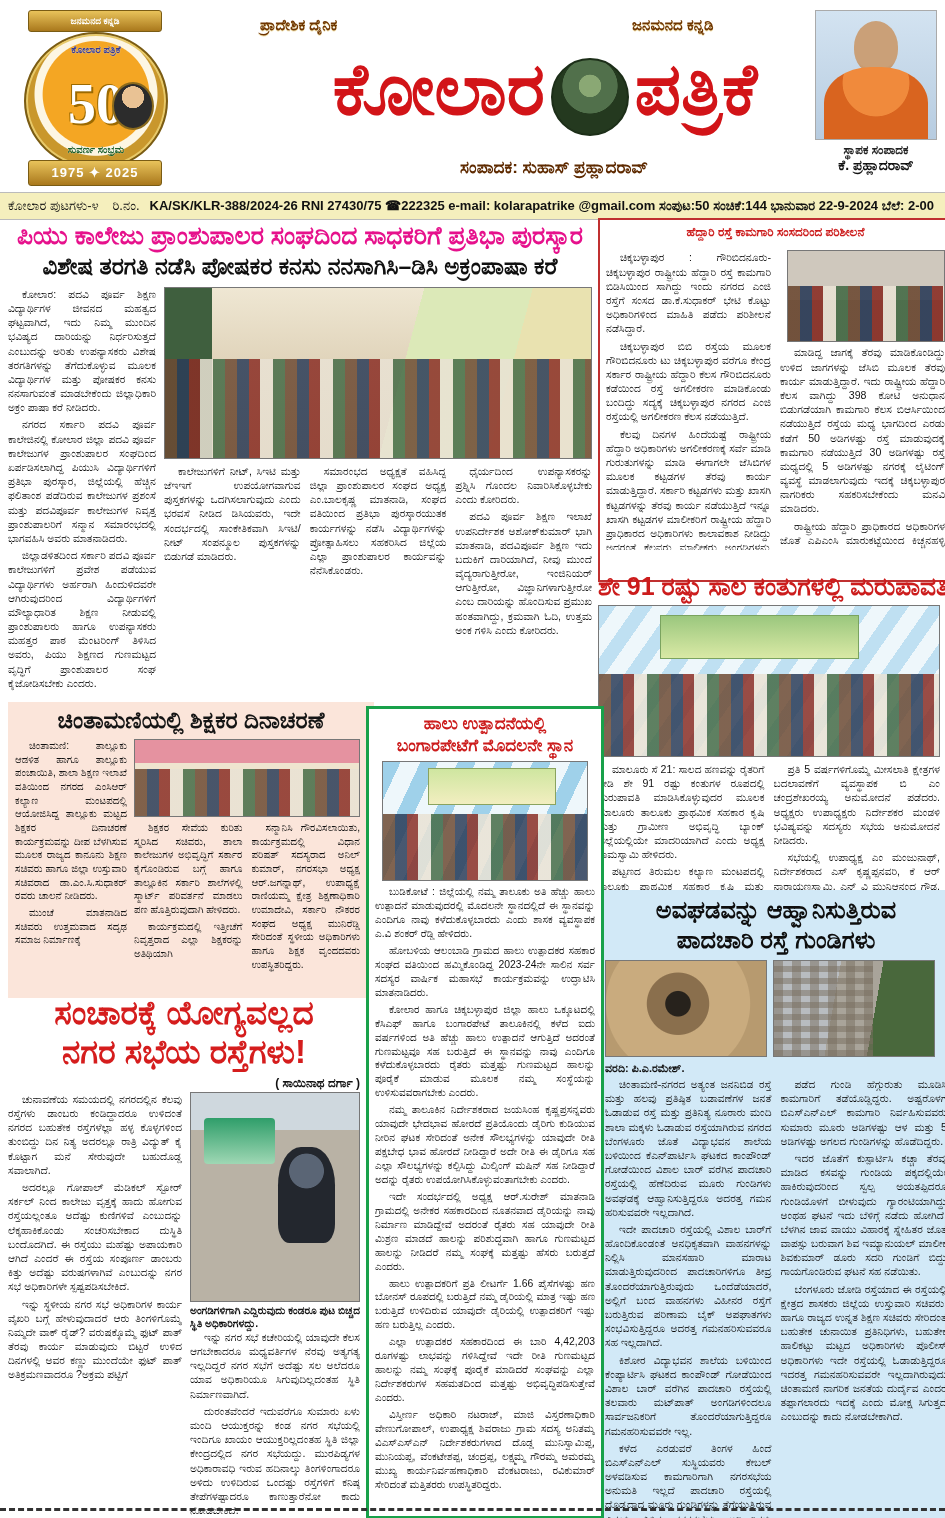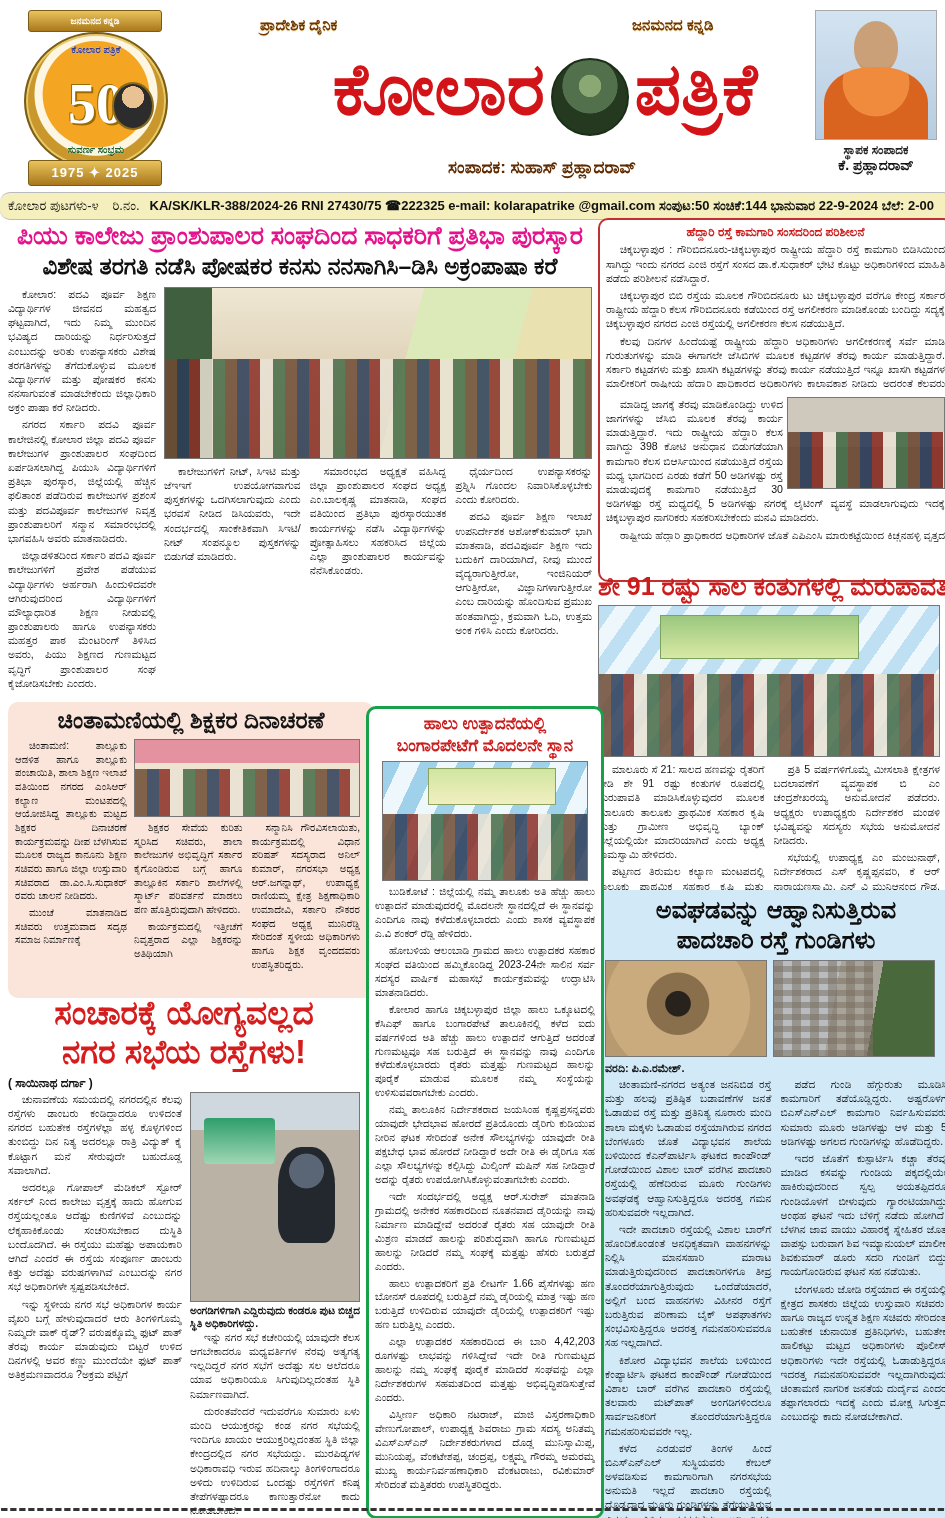--- a/index.html
+++ b/index.html
@@ -1,17 +1,17 @@
 <!DOCTYPE html>
 <html><head>
 <meta charset="utf-8">
 <style>
   html,body{margin:0;padding:0;background:#e8e8e8;font-family:"Liberation Sans",sans-serif;}
   .page{position:relative;width:945px;height:1518px;margin:0 auto;background:#ffffff;overflow:hidden;}
-  .abs{position:absolute;border-radius:10px;}
+  .abs{position:absolute;}
   
   .masthead{left:0;top:0;width:945px;height:192px;background:#fff;}
   .logo{left:10px;top:10px;width:172px;height:176px;}
   .logo-ring{position:absolute;left:14px;top:22px;width:140px;height:134px;border-radius:50%;
     background:radial-gradient(circle at 50% 45%,#f4a623 0 52%,#fdf6e3 53% 60%,#c9972c 61% 78%,#8a6a1d 79% 100%);
     border:2px solid #7a5c14;box-shadow:0 0 0 2px #e7c96a inset;}
   .logo-arc{position:absolute;width:100%;text-align:center;font-weight:bold;color:#3a3a8c;font-size:10px;text-shadow:0 0 1px #fff;}
   .logo-arc.top{top:10px;} .logo-arc.bottom{bottom:12px;color:#1c5f2a;}
   .logo-50{position:absolute;left:0;top:38px;width:100%;text-align:center;font-family:"Liberation Serif",serif;
     font-size:56px;font-weight:bold;color:#ffffff;text-shadow:2px 2px 0 #9c6a00,-1px -1px 0 #9c6a00;}
@@ -19,21 +19,21 @@
     background:radial-gradient(circle at 50% 30%,#e9c294 0 30%,#2c2c2c 31% 100%);border:2px solid #8a6a1d;}
   .ribbon{position:absolute;left:18px;width:132px;height:20px;background:linear-gradient(#e9c35b,#a9781c);
     color:#fff;font-size:9px;font-weight:bold;text-align:center;line-height:20px;border:1px solid #7a5c14;border-radius:3px;}
   .ribbon.top{top:0;} .ribbon.bottom{bottom:0;height:24px;line-height:24px;font-size:13px;letter-spacing:1px;}
   .tagline{top:16px;font-size:15px;font-weight:bold;color:#6e3500;text-shadow:0 1px 0 #f4e3b0;}
   .tg-left{left:260px;} .tg-right{left:632px;}
   .paper-title{left:195px;top:30px;width:700px;text-align:center;color:#d21418;font-weight:bold;
     font-size:72px;line-height:120px;white-space:nowrap;font-family:"Liberation Serif",serif;}
   .temple{display:inline-block;vertical-align:middle;width:74px;height:74px;border-radius:50%;margin:0 6px;
     background:radial-gradient(circle at 50% 35%,#8aa874 0 18%,#51704b 19% 45%,#24391f 46% 100%);border:2px solid #1c2e18;}
-  .editor-line{left:192px;top:158px;width:700px;text-align:center;font-size:17px;font-weight:bold;color:#5e2a00;}
+  .editor-line{left:204px;top:158px;width:700px;text-align:center;font-size:17px;font-weight:bold;color:#5e2a00;}
   .founder{left:815px;top:10px;width:122px;height:178px;text-align:center;}
   .founder-photo{position:relative;width:120px;height:128px;border:1px solid #aaa;margin:0 auto;
     background:linear-gradient(#d3e3f1,#b7cce0);overflow:hidden;}
   .founder-photo::before{content:"";position:absolute;left:38px;top:10px;width:44px;height:52px;border-radius:50% 50% 45% 45%;
     background:radial-gradient(circle at 50% 40%,#caa078 0 70%,#a97f58 100%);}
   .founder-photo::after{content:"";position:absolute;left:8px;top:56px;width:104px;height:80px;border-radius:45% 45% 0 0;
     background:radial-gradient(circle at 50% 20%,#f08a3c 0 40%,#d9641f 41% 100%);}
   .founder-label{font-size:12px;font-weight:bold;color:#222;margin-top:3px;}
   .founder-name{font-size:14px;font-weight:bold;color:#111;}
   
@@ -63,21 +63,21 @@
   .awards-right{width:428px;}
   .ph-awards{width:426px;height:170px;
     background:linear-gradient(90deg,#3f5f3e 0 11%,rgba(0,0,0,0) 11%),
       linear-gradient(105deg,rgba(0,0,0,0) 0 55%,#dce9b8 55% 78%,#e9e2b0 78% 100%),
       linear-gradient(#efe7d3,#cdbb9b);}
   .ph-awards .crowd{height:58%;}
   .awards-cols{margin-top:5px;height:226px;}
   
   .highway{left:598px;top:218px;width:339px;height:350px;border:2px solid #c03030;padding:5px 6px;background:#fff;}
   .highway .hl-red{font-size:12px;text-align:center;display:block;line-height:1.2;}
-  .highway-cols{margin-top:3px;height:300px;flex-direction:column;}
+  .highway-cols{margin-top:11px;height:300px;}
   .ph-highway{width:156px;height:90px;float:right;margin:0 0 3px 4px;
     background:linear-gradient(#cfc8bd 0 55%,#9d958a 55% 100%);}
   .ph-highway .crowd{height:62%;opacity:.9;}
   
   .loan{left:598px;top:572px;width:342px;height:312px;}
   .loan .hl-red{font-size:25px;text-align:center;display:block;white-space:nowrap;}
   .ph-loan{width:340px;height:150px;margin-top:3px;
     background:repeating-linear-gradient(125deg,#bfe0f2 0 14px,#eef7fb 14px 30px);}
   .ph-loan::before{content:"";position:absolute;left:18%;top:6%;width:58%;height:28%;
     background:linear-gradient(#9bc77e,#d9e9a5);border:1px solid #7aa35f;}
@@ -103,21 +103,21 @@
   .teachers-left{width:112px;overflow:hidden;}
   .teachers-right{width:226px;}
   .ph-teachers{width:224px;height:76px;
     background:linear-gradient(#e592a0 0 30%,#efe4cf 30% 100%);}
   .ph-teachers .crowd{height:62%;}
   .teachers-cols{margin-top:4px;height:154px;}
   .teachers .b{font-size:10.2px;}
   
   .roads{left:8px;top:994px;width:352px;height:516px;}
   .roads-hl{font-size:33px;font-weight:bold;color:#d51d1d;text-align:center;line-height:1.18;white-space:nowrap;}
-  .roads-byline{font-size:12px;font-weight:bold;margin:4px 0 2px;color:#111;}
+  .roads-byline{font-size:12px;font-weight:bold;margin:4px 0 2px;color:#111;text-align:right;}
   .roads-body{display:flex;gap:8px;height:428px;}
   .roads-left{width:174px;overflow:hidden;}
   .roads-right{width:170px;}
   .ph-roads{width:168px;height:208px;
     background:linear-gradient(#cfd8de 0 18%,#b9b2a5 18% 100%);}
   .ph-roads::before{content:"";position:absolute;left:8%;top:12%;width:42%;height:22%;
     background:linear-gradient(#2f9e6a,#9fd7b4);border-radius:4px;}
   .ph-roads::after{content:"";position:absolute;left:52%;top:26%;width:34%;height:46%;border-radius:40% 40% 20% 20%;
     background:radial-gradient(circle at 50% 25%,#5a6575 0 22%,#23272e 23% 100%);}
   

